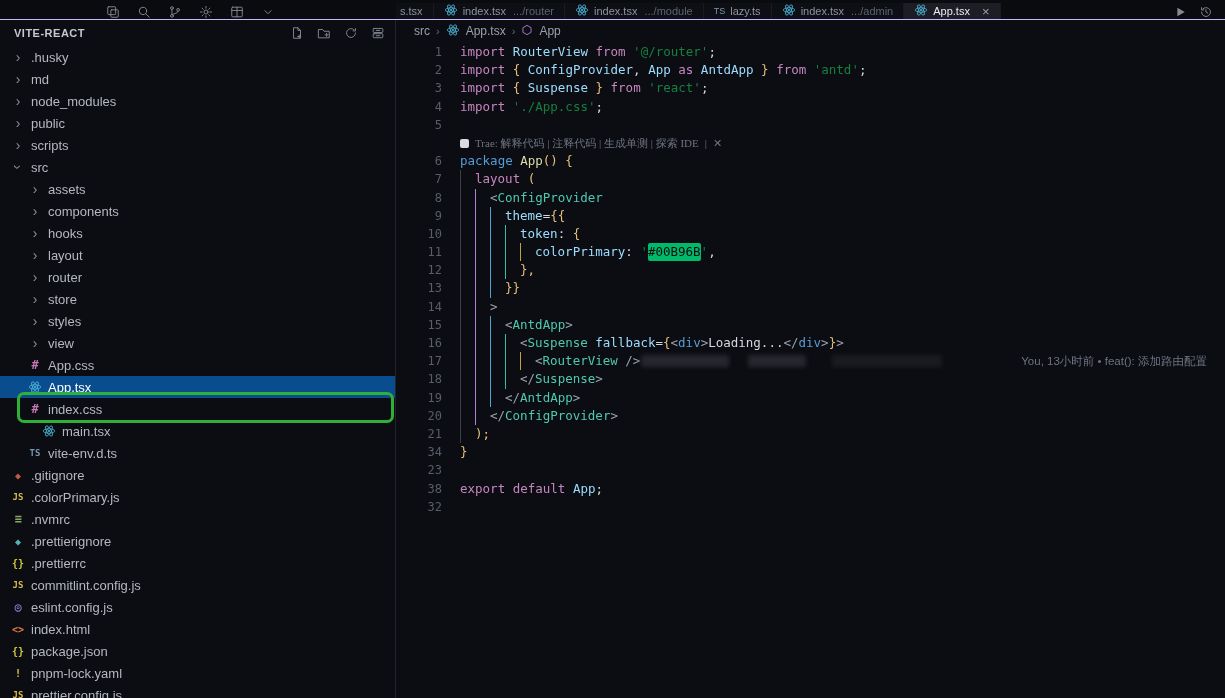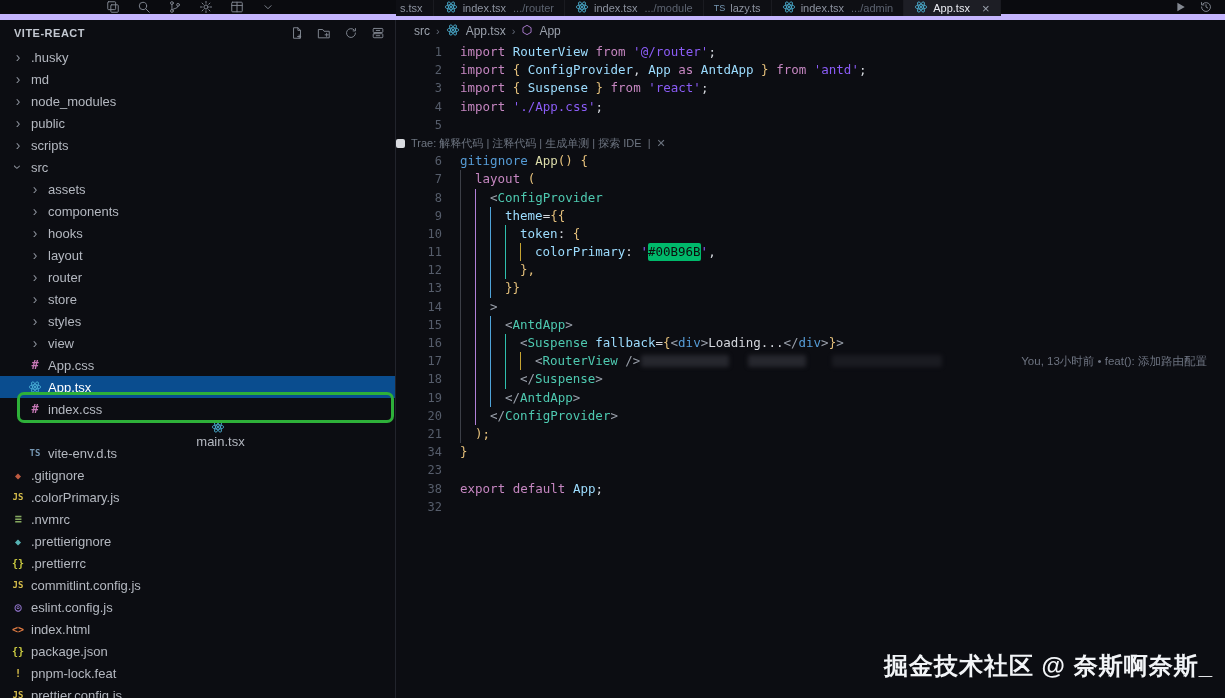--- a/index.html
+++ b/index.html
@@ -1,20 +1,20 @@
 <!DOCTYPE html>
 <html><head>
 <meta charset="utf-8">
 <style>
   *{margin:0;padding:0;box-sizing:border-box}
   html,body{width:1225px;height:698px;overflow:hidden;background:#0c0d12;font-family:"Liberation Sans",sans-serif}
   #app{position:relative;width:1225px;height:698px;color:#c7ccd4}
 
   
-  .titlebar{height:20px;display:flex;align-items:flex-start;background:#0a0b0f;border-bottom:6px solid #c4b5fd;font-size:11px}
+  .titlebar{height:20px;display:flex;align-items:flex-end;background:#0a0b0f;border-bottom:1px solid #c4b5fd;font-size:11px}
   .tb-left{width:396px;flex:none;display:flex;align-items:center;gap:17px;padding-left:106px}
   .ic{width:14px;height:14px;display:inline-flex;align-items:center;justify-content:center;opacity:.85;cursor:pointer}
   .tabstrip{display:flex;flex:1;overflow:hidden}
   .tab{display:flex;align-items:center;gap:5px;padding:0 10px;border-right:1px solid #1a1b21;color:#8d93a0;background:#0e0f14;white-space:nowrap;cursor:pointer}
   .tab.partial{max-width:54px;overflow:hidden;padding-left:4px}
   .tab.active{background:#1d1e25;color:#e8eaf0}
   .tab .dim{color:#5c6370;margin-left:2px}
   .tab .tclose{margin-left:7px;color:#9aa0ab;font-size:13px;line-height:1;cursor:pointer}
   .tb-actions{display:flex;align-items:center;gap:12px;padding:0 12px}
 
@@ -40,23 +40,23 @@
   .breadcrumb .sep{color:#626977;font-size:11px}
   .bc-label{cursor:pointer}
   .gitlens{height:15px;padding-left:66px;font-size:10px;color:#646b77}
   .code{padding-top:1px;font-family:"DejaVu Sans Mono",monospace}
   .cl{position:relative;display:flex;height:18.2px;line-height:18.2px;font-size:12.5px}
   .lnum{width:46px;flex:none;text-align:right;color:#565d6b;font-size:12px}
   .lbody{margin-left:18px;display:inline-flex;white-space:pre}
   .lbody span{white-space:pre}
   .lbody .g{width:15px;flex:none}
   .kw{color:#c586c0}.kwb{color:#569cd6}.var{color:#9cdcfe}.type{color:#4ec9b0}
-  .str{color:#8b5cf6}.fn{color:#dcdcaa}.br{color:#e5c07b}.pl{color:#d4d7dd}.ab{color:#9aa0ab}
+  .str{color:#15803d}.fn{color:#dcdcaa}.br{color:#e5c07b}.pl{color:#d4d7dd}.ab{color:#9aa0ab}
   .chip{background:#00b96b;color:#0d0d0d;border-radius:2px}
-  .widgetrow{display:flex;align-items:center;height:18.2px;font-size:11px;color:#6d7480;gap:6px;font-family:Liberation Sans, sans-serif}
+  .widgetrow{display:flex;align-items:center;height:18.2px;margin-left:64px;font-size:11px;color:#6d7480;gap:6px;font-family:Liberation Serif, serif}
   .widgetrow .wicon{width:9px;height:9px;background:#d9dbe0;border-radius:2px;flex:none}
   .widgetrow .wclose{cursor:pointer}
   .redact{position:absolute;top:3px;height:12px;background:#26272e;filter:blur(2px);border-radius:2px}
   .blame{position:absolute;right:18px;top:0;color:#6d7380;font-size:11.5px;font-family:"Liberation Sans",sans-serif;line-height:18.2px}
 
   
   .watermark{position:absolute;right:12px;bottom:16px;font-size:24px;font-weight:700;color:#f2f4f7;letter-spacing:1px}
 </style>
 </head>
 <body>
@@ -300,21 +300,21 @@
                 </g>
                 <circle cx="8" cy="8" r="1.2" fill="#4fb8dc"></circle>
               </svg>
             </span>
             <span class="fname">App.tsx</span>
           </div>
           <div class="trow" style="padding-left: 27px;">
             <span class="ficon" style="color: rgb(198, 120, 182); font-size: 12px;">#</span>
             <span class="fname">index.css</span>
           </div>
-          <div class="trow" style="padding-left: 41px; flex-direction: column;">
+          <div class="trow" style="padding-left: 41px;">
             <span class="ficon">
               <svg width="14" height="14" viewBox="0 0 16 16">
                 <g fill="none" stroke="#4fb8dc" stroke-width=".9">
                   <ellipse cx="8" cy="8" rx="6.6" ry="2.5"></ellipse>
                   <ellipse cx="8" cy="8" rx="6.6" ry="2.5" transform="rotate(60 8 8)"></ellipse>
                   <ellipse cx="8" cy="8" rx="6.6" ry="2.5" transform="rotate(120 8 8)"></ellipse>
                 </g>
                 <circle cx="8" cy="8" r="1.2" fill="#4fb8dc"></circle>
               </svg>
             </span>
@@ -355,21 +355,21 @@
           <div class="trow" style="padding-left: 10px;">
             <span class="ficon" style="color: rgb(224, 123, 67); font-size: 10px;">&lt;&gt;</span>
             <span class="fname">index.html</span>
           </div>
           <div class="trow" style="padding-left: 10px;">
             <span class="ficon" style="color: rgb(203, 203, 65); font-size: 10px;">{}</span>
             <span class="fname">package.json</span>
           </div>
           <div class="trow" style="padding-left: 10px;">
             <span class="ficon" style="color: rgb(211, 186, 74); font-size: 11px;">!</span>
-            <span class="fname">pnpm-lock.feat</span>
+            <span class="fname">pnpm-lock.yaml</span>
           </div>
           <div class="trow" style="padding-left: 10px;">
             <span class="ficon" style="color: rgb(211, 186, 74); font-size: 9px;">JS</span>
             <span class="fname">prettier.config.js</span>
           </div>
         </div>
       <div class="green-box"></div>
     </aside>
     <section class="editor">
       <div class="breadcrumb">
@@ -412,21 +412,21 @@
             <span class="lbody"></span>
           </div>
           <div class="widgetrow">
             <span class="wicon"></span>
             <span>Trae: 解释代码 | 注释代码 | 生成单测 | 探索 IDE</span>
             <span>|</span>
             <span class="wclose">✕</span>
           </div>
           <div class="cl">
             <span class="lnum">6</span>
-            <span class="lbody"><span class="kwb">gitignore </span><span class="fn">App</span><span class="br">() {</span></span>
+            <span class="lbody"><span class="kwb">package </span><span class="fn">App</span><span class="br">() {</span></span>
           </div>
           <div class="cl">
             <span class="lnum">7</span>
             <span class="lbody"><span class="g" style="box-shadow: rgb(60, 63, 71) 1px 0px 0px inset;"></span><span class="kw">layout </span><span class="br">(</span></span>
           </div>
           <div class="cl">
             <span class="lnum">8</span>
             <span class="lbody"><span class="g" style="box-shadow: rgb(60, 63, 71) 1px 0px 0px inset;"></span><span class="g" style="box-shadow: rgb(177, 128, 215) 1px 0px 0px inset;"></span><span class="ab">&lt;</span><span class="type">ConfigProvider</span></span>
           </div>
           <div class="cl">
@@ -497,14 +497,13 @@
             <span class="lnum">38</span>
             <span class="lbody"><span class="kw">export default </span><span class="var">App</span><span class="pl">;</span></span>
           </div>
           <div class="cl">
             <span class="lnum">32</span>
             <span class="lbody"></span>
           </div>
         </div>
     </section>
   </div>
-  <div class="watermark">掘金技术社区 @ 奈斯啊奈斯_</div>
 </div>
 
 </body></html>

